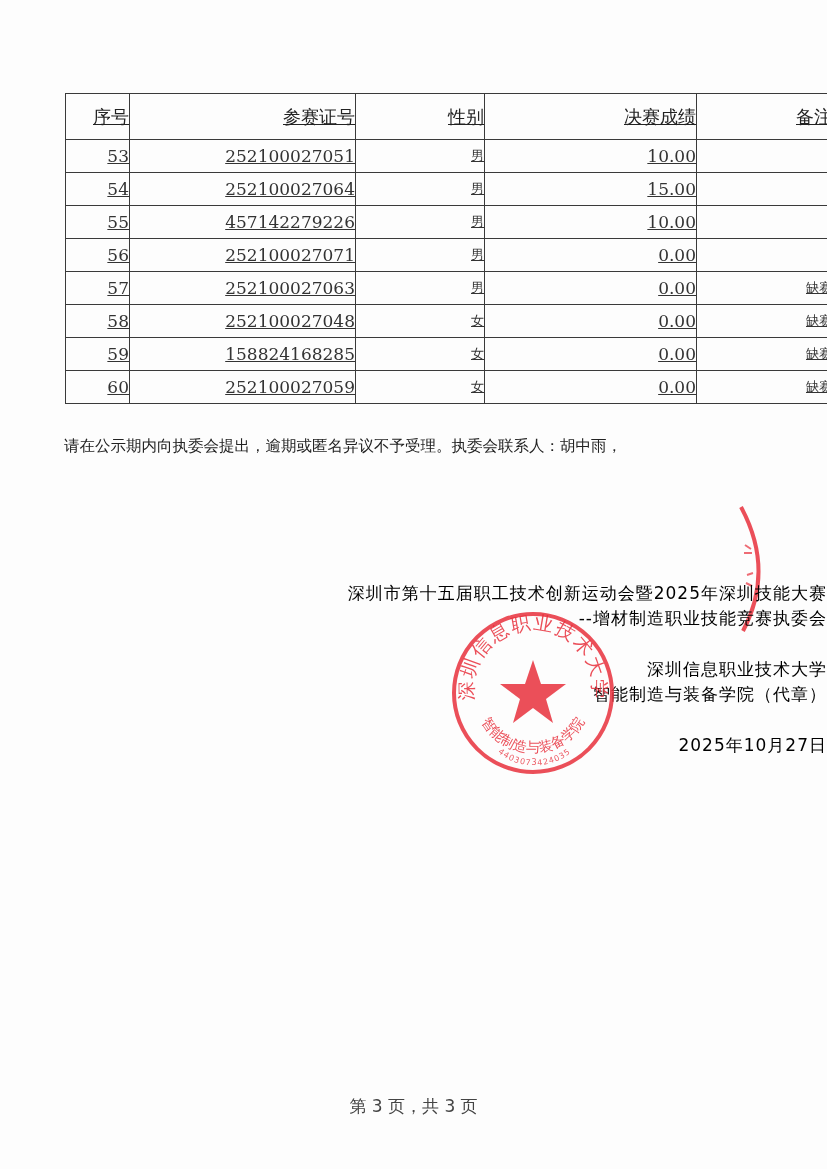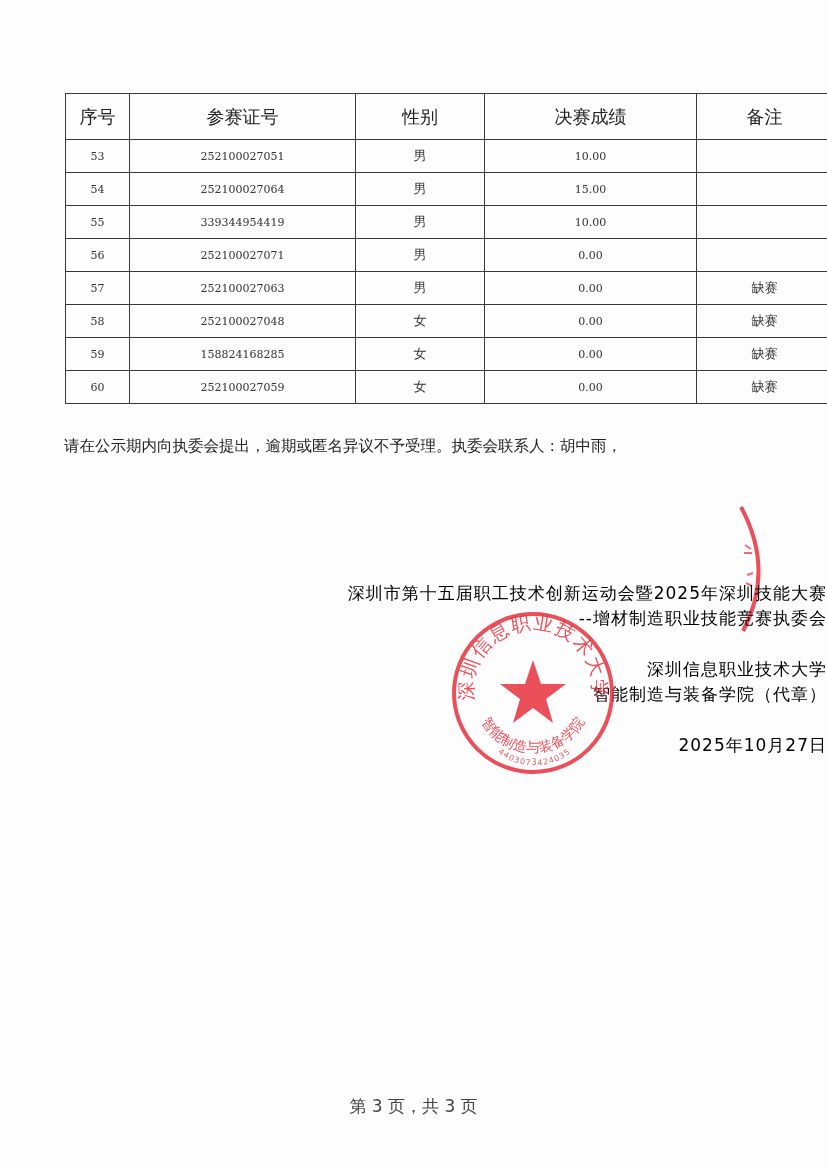--- a/index.html
+++ b/index.html
@@ -5,24 +5,24 @@
   html, body { margin:0; padding:0; }
   body {
     width:827px; height:1169px; background:#fdfdfd; position:relative; overflow:hidden;
     font-family:"DejaVu Serif","Liberation Serif",serif; color:#2a2a2a;
   }
   table.results {
     position:absolute; left:65px; top:93px; width:703px;
     border-collapse:collapse; table-layout:fixed;
   }
   table.results th, table.results td {
-    border:1.4px solid #3a3a3a; text-align:center; padding:0;
+    border:1.4px solid #3a3a3a; text-align:right; padding:0;text-decoration:underline;
   }
   table.results th { height:45px; font-size:18px; font-weight:normal; font-family:"DejaVu Sans","Liberation Sans",sans-serif; color:#222; }
-  table.results td { height:32px; font-size:11px; color:#333; }
+  table.results td { height:32px; font-size:17px; color:#333; }
   table.results td.gender, table.results td.remark { font-family:"DejaVu Sans","Liberation Sans",sans-serif; font-size:13px; }
   .notice {
     position:absolute; left:64px; top:434px; width:710px;
     font-size:15.5px; line-height:25px; color:#222;
     font-family:"DejaVu Sans","Liberation Sans",sans-serif;
   }
   .sig {
     position:absolute; left:0; width:827px; text-align:right;
     font-family:"DejaVu Sans","Liberation Sans",sans-serif;
     font-size:17px; color:#000000; letter-spacing:1px;
@@ -63,21 +63,21 @@
     </tr>
     <tr>
       <td>54</td>
       <td>252100027064</td>
       <td class="gender">男</td>
       <td>15.00</td>
       <td class="remark"></td>
     </tr>
     <tr>
       <td>55</td>
-      <td>339344954419</td>
+      <td>457142279226</td>
       <td class="gender">男</td>
       <td>10.00</td>
       <td class="remark"></td>
     </tr>
     <tr>
       <td>56</td>
       <td>252100027071</td>
       <td class="gender">男</td>
       <td>0.00</td>
       <td class="remark"></td>

